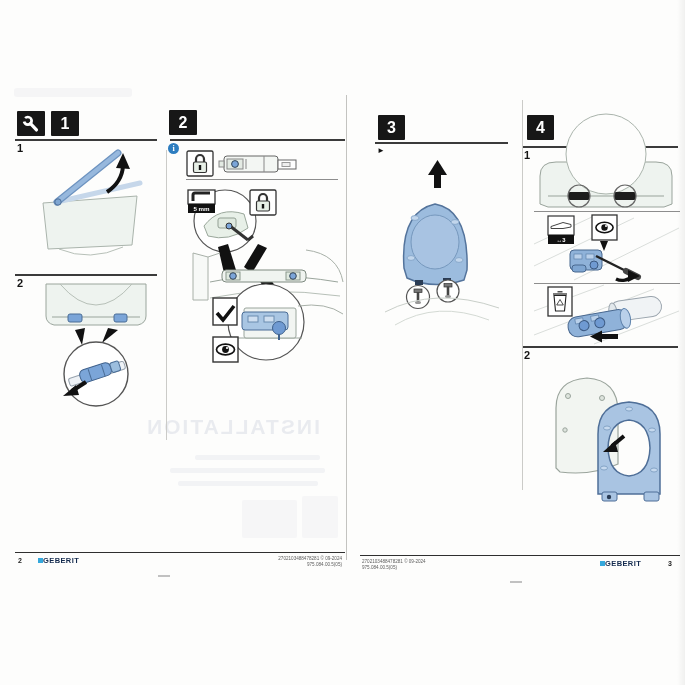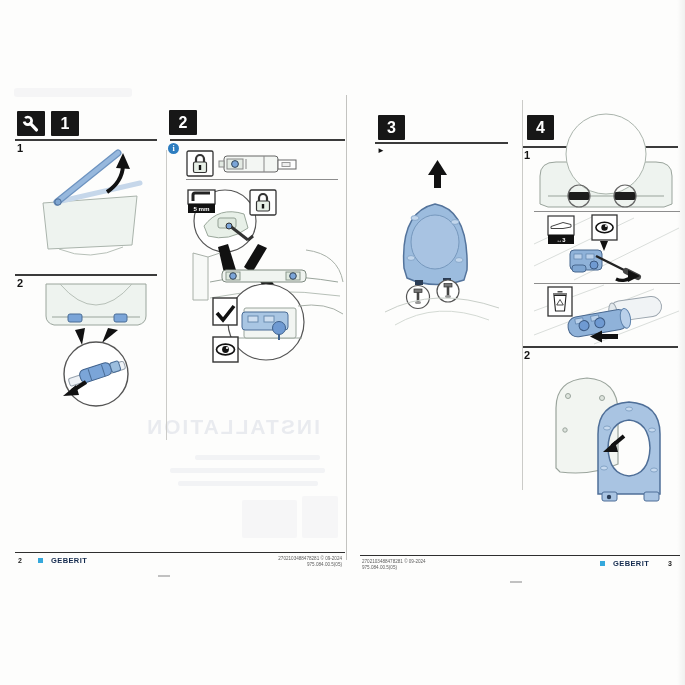--- a/index.html
+++ b/index.html
@@ -13,21 +13,21 @@
   .step-label{position:absolute;font-weight:bold;font-size:11px;color:#141414;line-height:1;}
   .bullet{position:absolute;font-size:8px;color:#111;line-height:1;}
   .vdiv{position:absolute;width:1px;background:#cbcbc8;}
   
   .info-icon{position:absolute;width:11px;height:11px;border-radius:50%;background:#2d7dc0;color:#fff;
              display:flex;align-items:center;justify-content:center;font-weight:bold;font-size:8px;
              font-family:"Liberation Serif",serif;}
   
   .footer-rule{position:absolute;height:1.2px;background:#2f2f2f;}
   .pageno{position:absolute;font-size:7px;font-weight:bold;color:#222;}
-  .brand{position:absolute;display:flex;align-items:center;gap:8px;}
+  .brand{position:absolute;display:flex;align-items:center;gap:0;}
   .brand .sq{width:5px;height:5px;background:#35a8dc;}
   .brand .nm{font-size:7.5px;font-weight:bold;letter-spacing:.4px;color:#132a4e;}
   .codes{position:absolute;font-size:4.6px;color:#5d5d5d;line-height:1.3;}
   .codes.right{text-align:right;}
   
   .ghost-title{position:absolute;font-weight:bold;font-size:21px;letter-spacing:2px;color:#7d88ad;
                opacity:.15;transform:scaleX(-1);white-space:nowrap;}
   .ghost-bar{position:absolute;background:#98a0bd;opacity:.10;border-radius:2px;}
   .smudge{position:absolute;background:#aeb4c2;opacity:.10;border-radius:3px;}
   .dash{position:absolute;height:1.5px;background:#9a9a9a;opacity:.6;}

